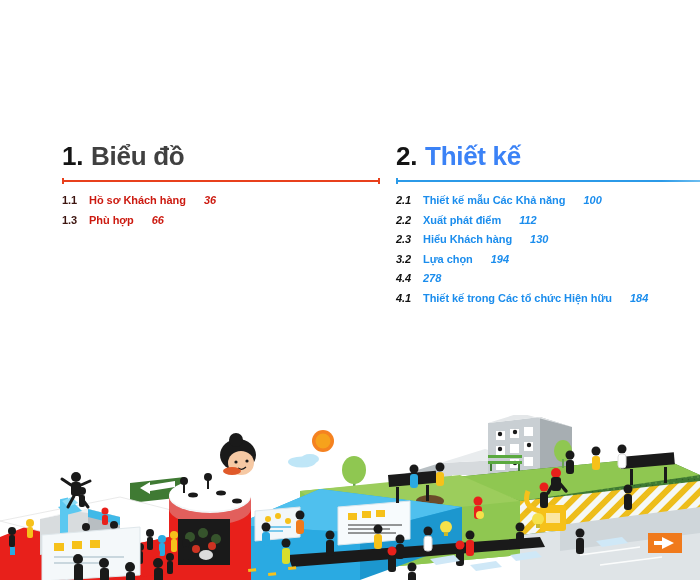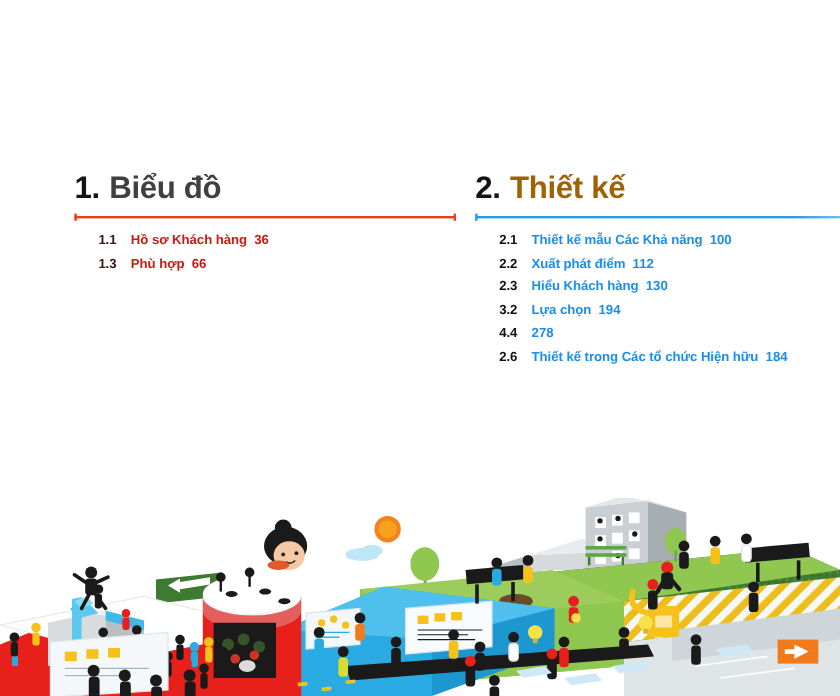--- a/index.html
+++ b/index.html
@@ -39,21 +39,21 @@
     font-weight: bold;
     letter-spacing: -0.3px;
     line-height: 1.08;
     white-space: nowrap;
   }
   .chapter-num {
     color: #141414;
     margin-right: 8px;
   }
   .chapter-title-red  { color: #404040; }
-  .chapter-title-blue { color: #a16207; }
+  .chapter-title-blue { color: #3b82f6; }
 
   
   .rule {
     position: relative;
     height: 3px;
     margin-top: 9px;
   }
   .rule .bar {
     position: absolute;
     left: 0; top: 1px;
@@ -84,29 +84,28 @@
     font-size: 11px;
     font-weight: bold;
     line-height: 1;
     margin-bottom: 8.5px;
     white-space: nowrap;
   }
   .entry-num {
     width: 27px;
     flex: 0 0 27px;
     letter-spacing: -0.1px;
-    margin-left: 20px;
-  }
-  .entry-title { margin-right: 6px; letter-spacing: -0.05px; }
-  .entry-page  { font-weight: bold; text-align: center; }
+  }
+  .entry-title { margin-right: 18px; letter-spacing: -0.05px; }
+  .entry-page  { font-style: italic; font-weight: bold; text-align: center; }
 
   .red-text  { color: #cc1a10; }
   .red-num   { color: #3d1510; }
   .blue-text { color: #1b8ded; }
-  .blue-num  { color: #111111; }
+  .blue-num  { color: #111111; font-style: italic; }
 
   
   .illustration {
     position: absolute;
     left: 0;
     bottom: 0;
     width: 700px;
     height: 165px;
     z-index: 1;
   }
@@ -180,21 +179,21 @@
         <span class="entry-title blue-text">Lựa chọn</span>
         <span class="entry-page blue-text">194</span>
       </div>
 
       <div class="entry">
         <span class="entry-num blue-num">4.4</span>
         <span class="entry-page blue-text">278</span>
       </div>
 
       <div class="entry">
-        <span class="entry-num blue-num">2.6</span>
+        <span class="entry-num blue-num">4.1</span>
         <span class="entry-title blue-text">Thiết kế trong Các tổ chức Hiện hữu</span>
         <span class="entry-page blue-text">184</span>
       </div>
 
     </div>
   </div>
 </div>
 
 <div class="illustration">
 <svg width="700" height="165" viewBox="0 0 700 165" xmlns="http://www.w3.org/2000/svg">

